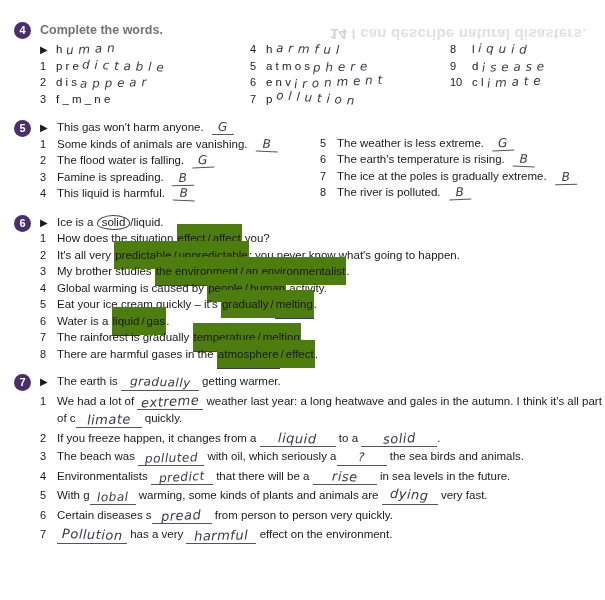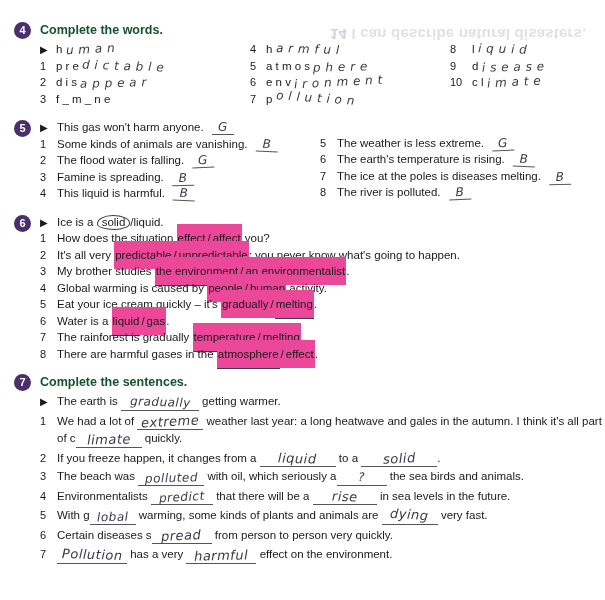--- a/index.html
+++ b/index.html
@@ -51,21 +51,21 @@
     background: #4a2f6f;
     color: #ffffff;
     font-size: 11px;
     font-weight: bold;
     line-height: 17px;
     text-align: center;
   }
   .rubric {
     font-size: 12.5px;
     font-weight: bold;
-    color: #14532d;
+    color: #737373;
     margin: 0 4px 4px 0;
     line-height: 16px;
   }
   .items {
     font-size: 11.5px;
     line-height: 15.5px;
   }
   .row {
     display: flex;
     align-items: baseline;
@@ -130,21 +130,21 @@
   .ansline {
     display: inline-block;
     border-bottom: 1px solid #555;
     min-width: 22px;
     text-align: center;
     line-height: 13px;
   }
 
   
   .hl {
-    background: #ec4899;
+    background: #4d7c0f;
     padding: 8px 1px;
   }
   .circled {
     display: inline-block;
     border: 1.2px solid #3b3b55;
     border-radius: 48% 52% 47% 53% / 60% 55% 45% 40%;
     padding: 0 4px 0 4px;
     line-height: 13px;
   }
   .underl {
@@ -318,21 +318,21 @@
         <div class="row">
           <span class="lbl">6</span>
           <span class="txt">
             <span>The earth's temperature is rising.</span>
             <span class="ans ansline hw rot2">B</span>
           </span>
         </div>
         <div class="row">
           <span class="lbl">7</span>
           <span class="txt">
-            <span>The ice at the poles is diseases melting.</span>
+            <span>The ice at the poles is gradually extreme.</span>
             <span class="ans ansline hw rot3">B</span>
           </span>
         </div>
         <div class="row">
           <span class="lbl">8</span>
           <span class="txt">
             <span>The river is polluted.</span>
             <span class="ans ansline hw rot1">B</span>
           </span>
         </div>
@@ -387,21 +387,20 @@
       <div class="row">
         <span class="lbl">8</span>
         <span class="txt"><span>There are harmful gases in the </span><span class="hl underl">atmosphere</span><span class="hl">/</span><span class="hl">effect</span><span>.</span></span>
       </div>
 
     </div>
   </div>
 
   <div class="exercise ex7" style="margin-top:12px;">
     <div class="exnum">7</div>
-    <div class="rubric">Complete the sentences.</div>
     <div class="items">
 
       <div class="row">
         <span class="lbl arrow">▶</span>
         <span class="txt"><span>The earth is </span><span class="fillword" style="min-width:74px;"><span class="hw rot2">gradually</span></span><span> getting warmer.</span></span>
       </div>
 
       <div class="row">
         <span class="lbl">1</span>
         <span class="txt"><span>We had a lot of </span><span class="fillword" style="min-width:62px;"><span class="hw big rot1">extreme</span></span><span> weather last year: a long heatwave and gales in the autumn. I think it's all part of c</span><span class="fillword" style="min-width:62px;"><span class="hw big rot3">limate</span></span><span> quickly.</span></span>

